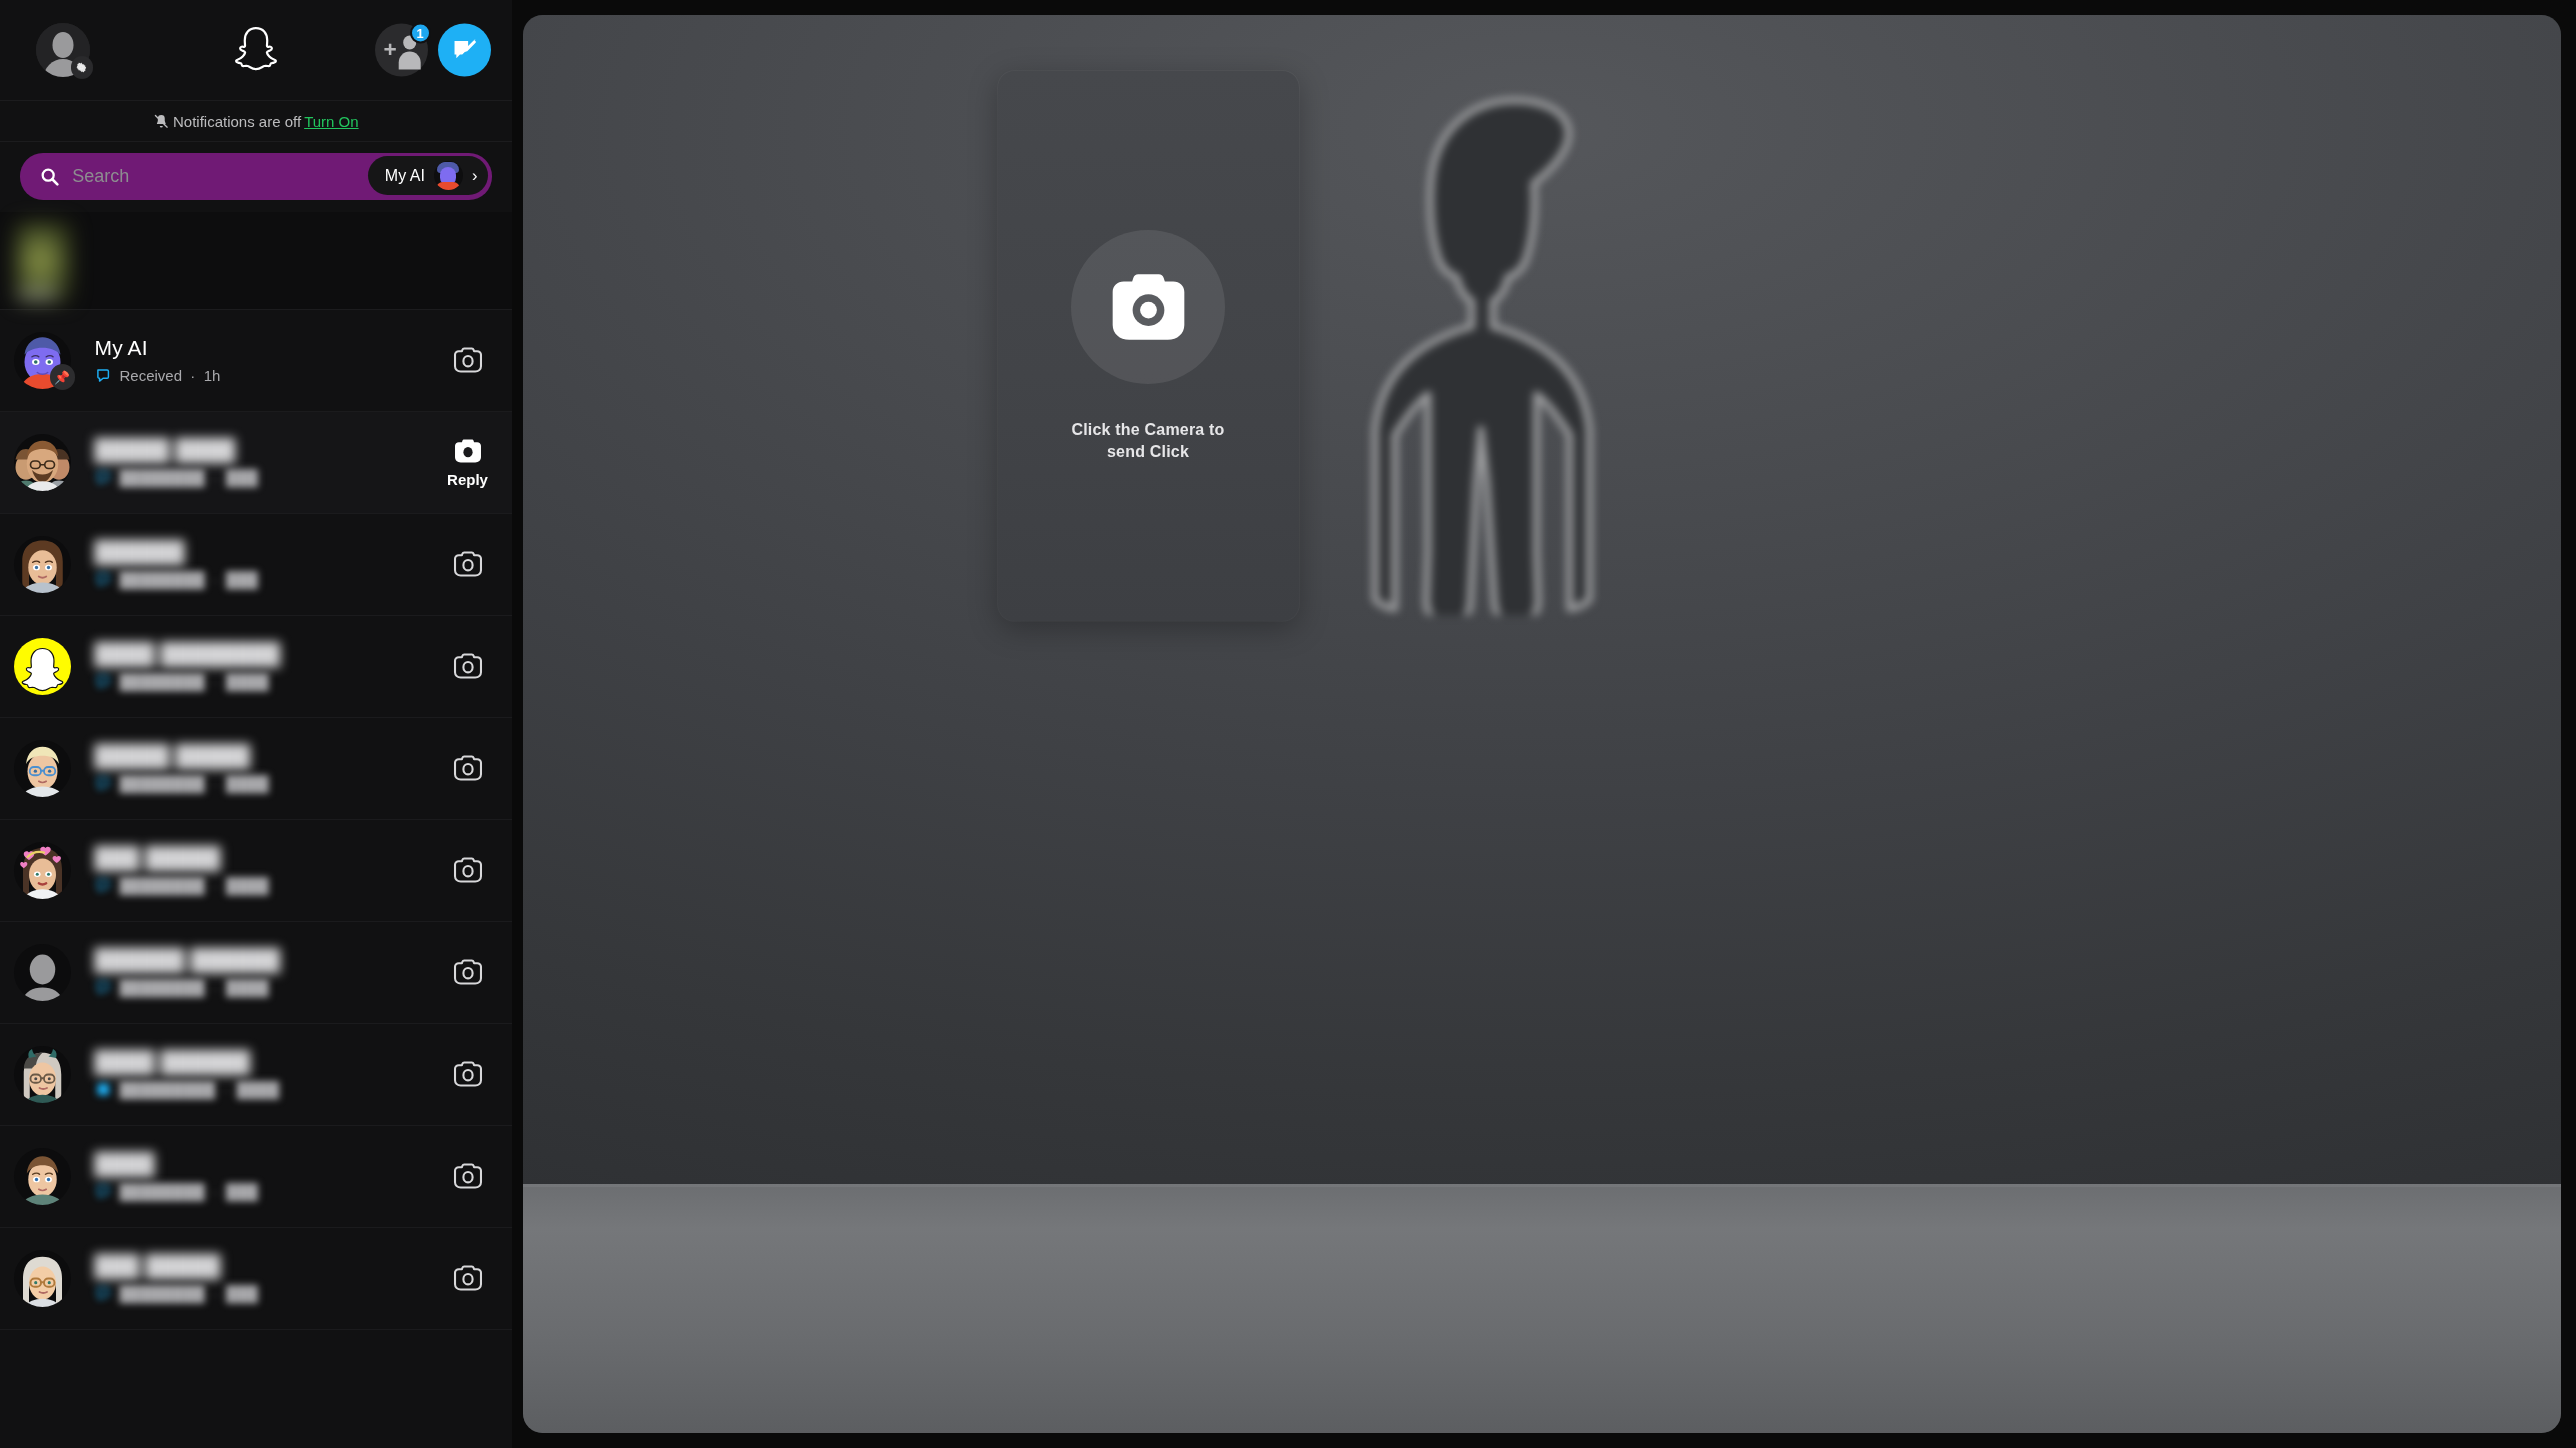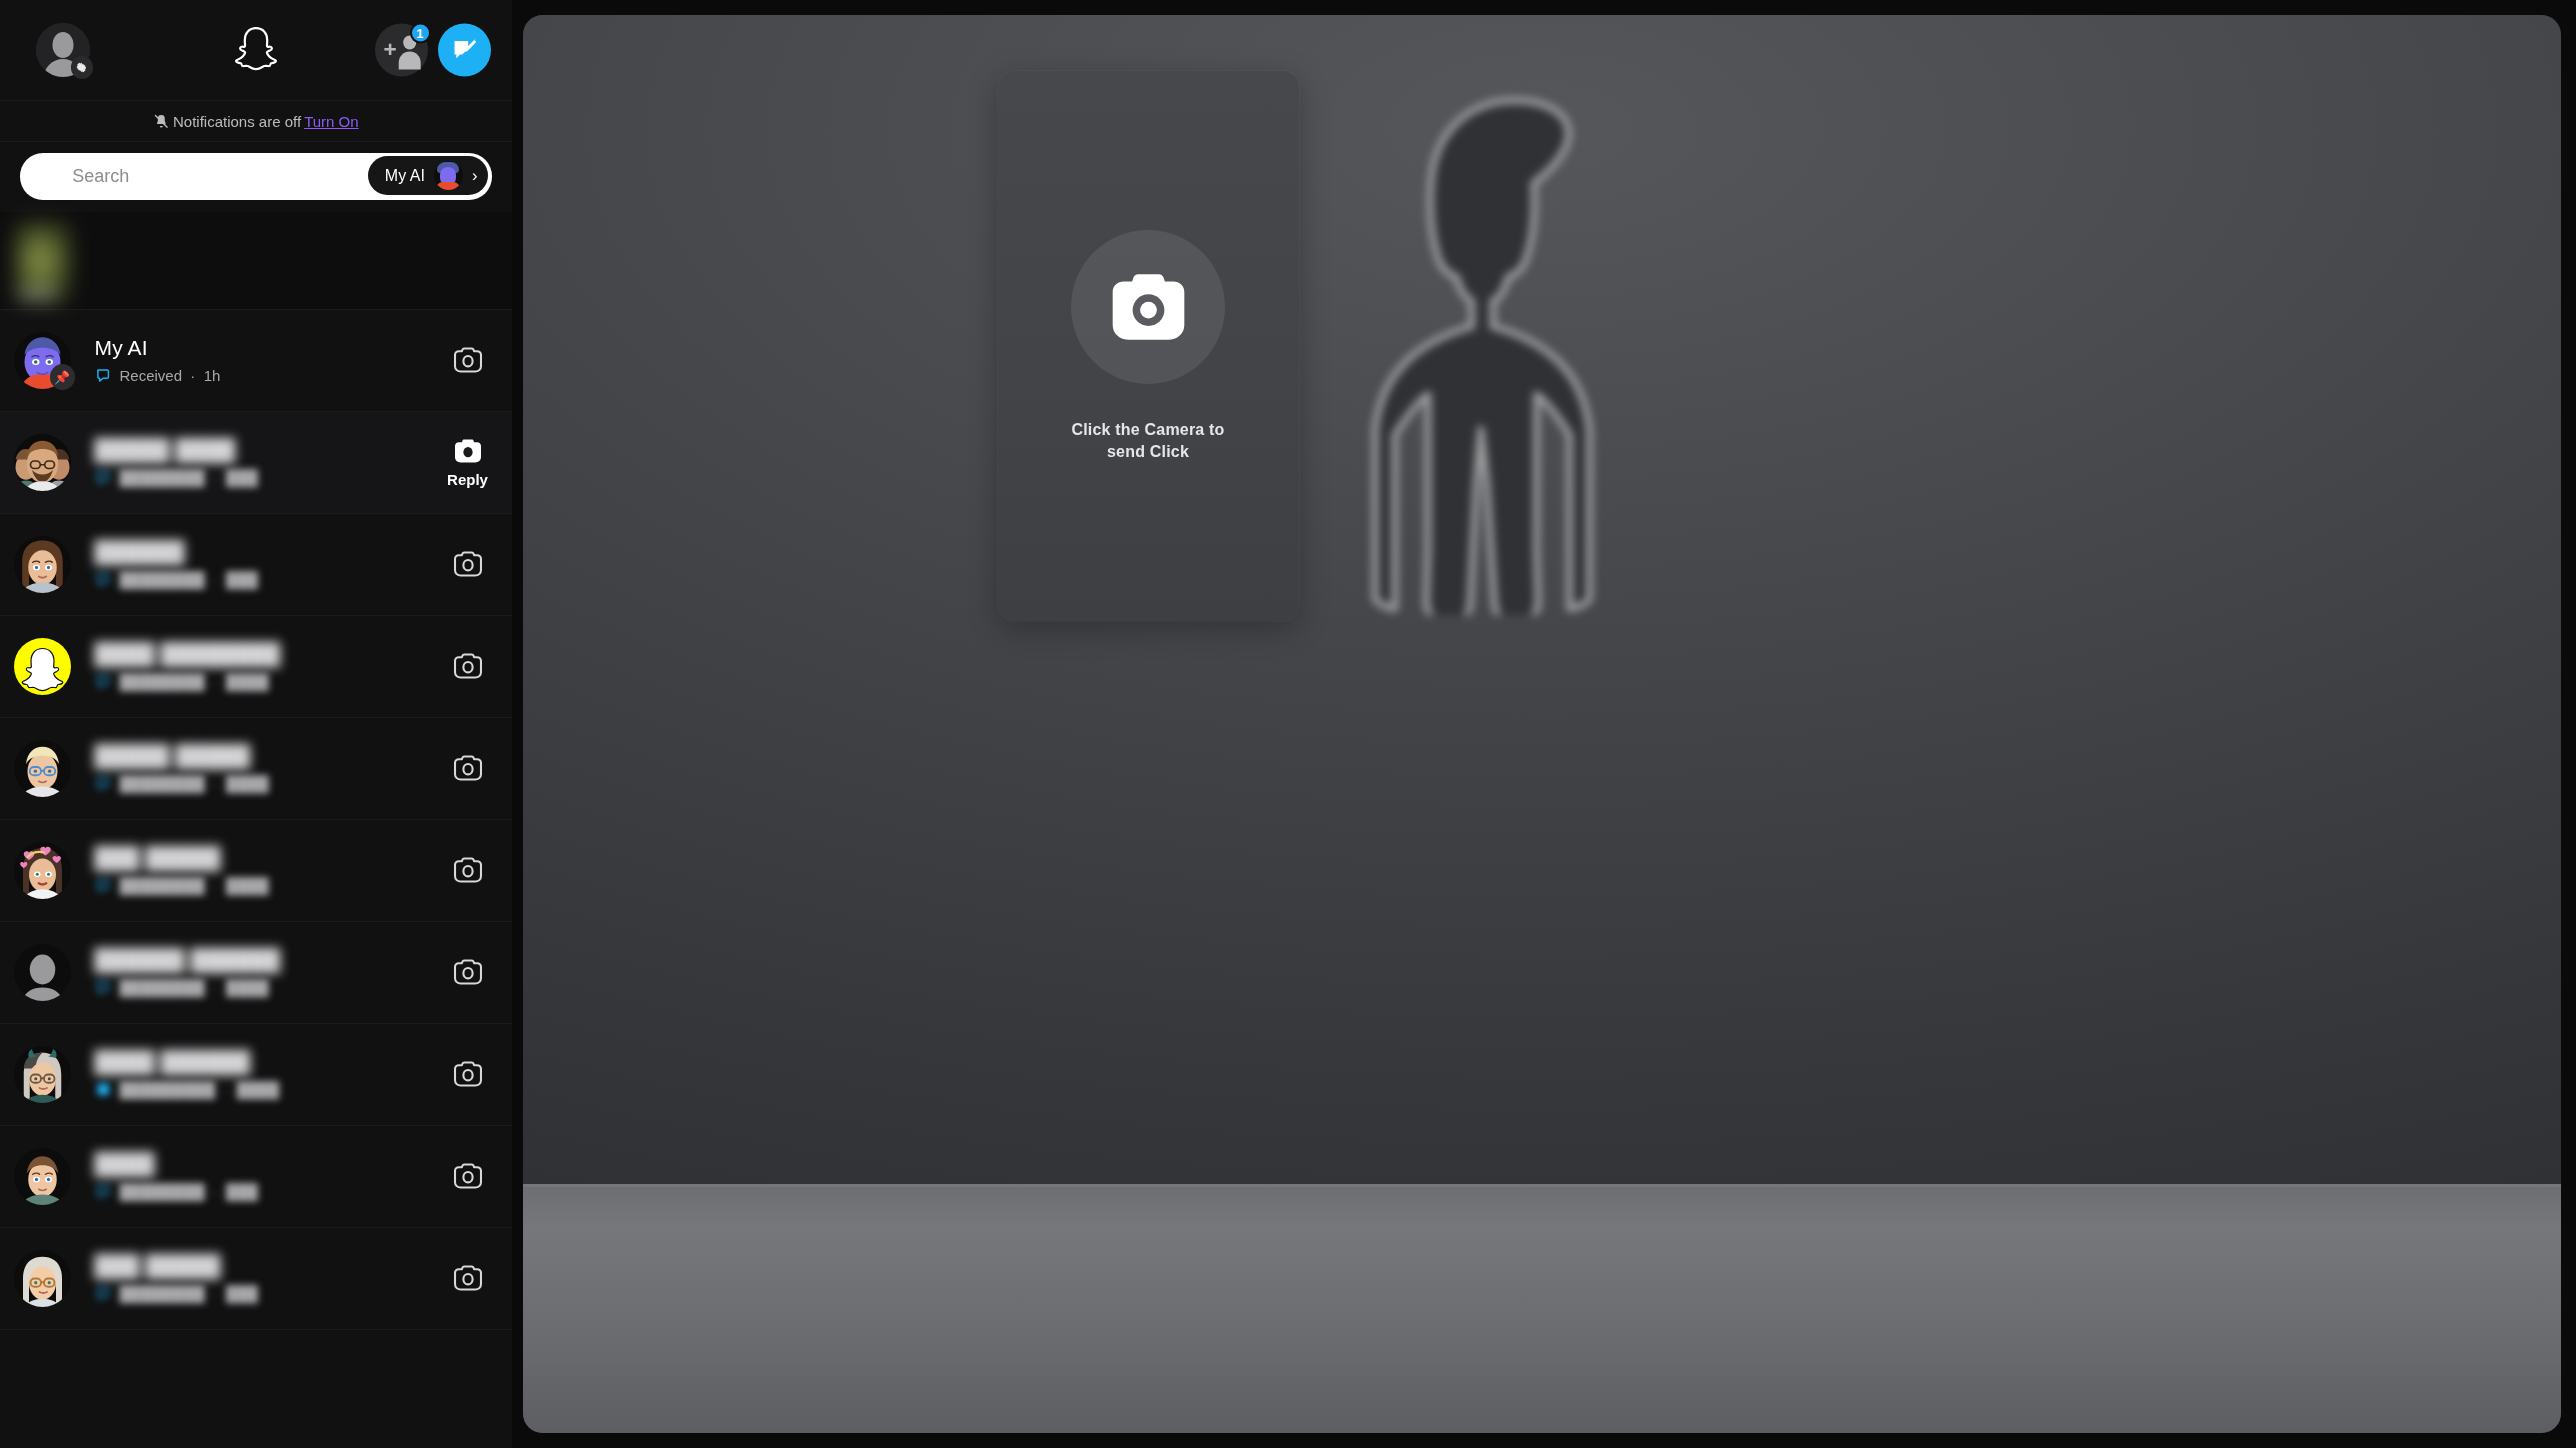--- a/index.html
+++ b/index.html
@@ -118,30 +118,30 @@
 
   .notif-bar {
     height: 41px;
     display: flex; align-items: center; justify-content: center;
     gap: 3px;
     border-bottom: 0.8px solid #1c1c1e;
     color: #bcbcbe;
     font-size: 15px;
   }
   .notif-bar .turn-on {
-    color: #8b5cf6; text-decoration: underline; font-weight: 500;
+    color: #22c55e; text-decoration: underline; font-weight: 500;
   }
 
   .search-wrap {
     padding: 10.5px 19.6px 12px 19.6px;
   }
   .searchbar {
     position: relative;
     height: 47px; border-radius: 23px;
-    background: #ffffff;
+    background: #701a75;
     display: flex; align-items: center;
     padding-left: 19.6px;
   }
   .search-icon { margin-right: 12px; display:flex; }
   .search-text { color: #8d8d90; font-size: 18px; }
   .myai-pill {
     position: absolute; right: 4.5px; top: 3.8px;
     height: 39px; border-radius: 19.6px;
     background: #161617;
     display: flex; align-items: center; gap: 9px;

